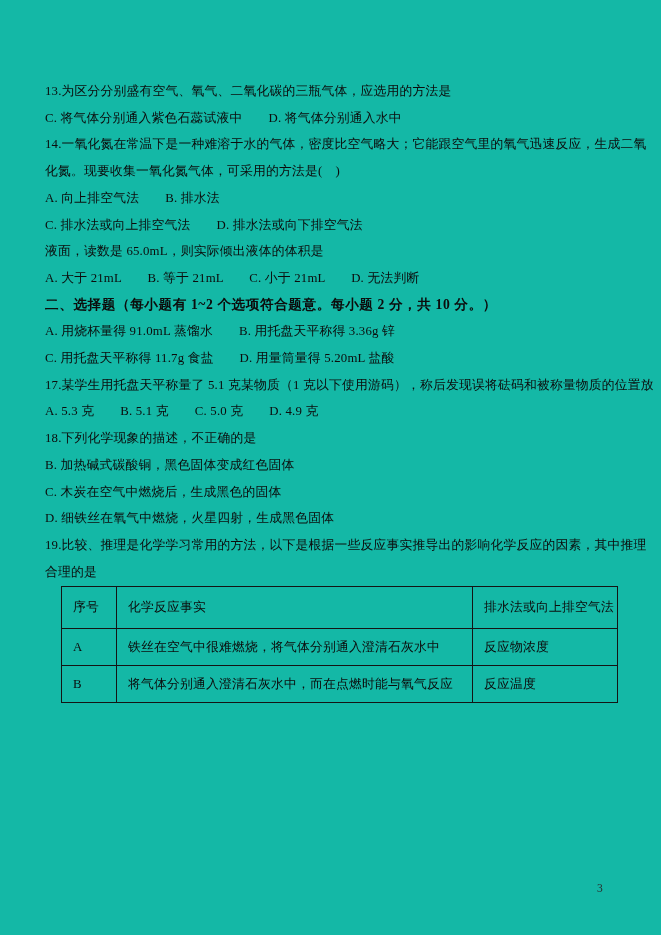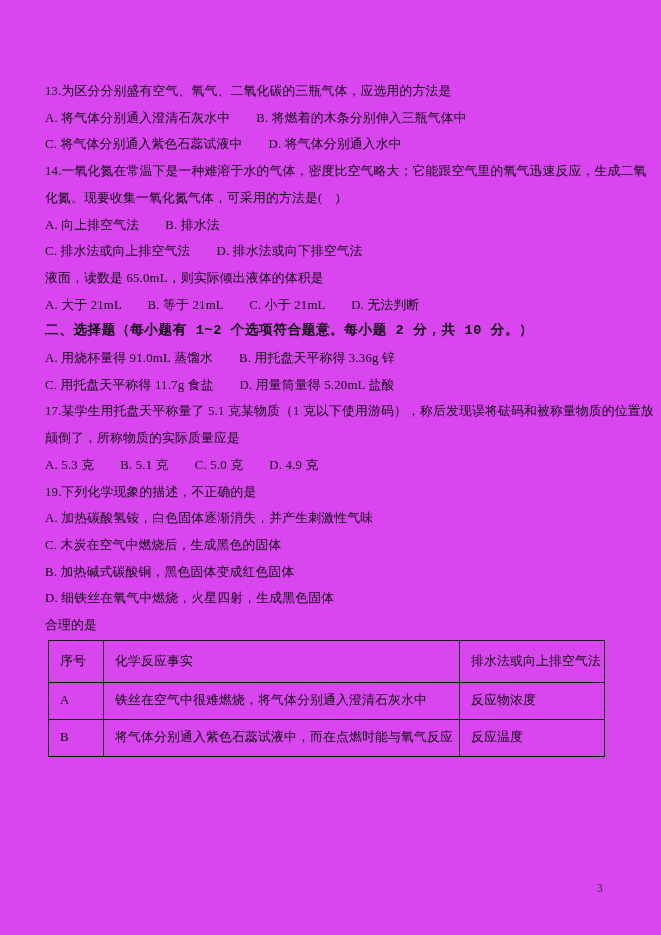--- a/index.html
+++ b/index.html
@@ -4,21 +4,21 @@
 <style>
   html, body {
     margin: 0;
     padding: 0;
     background: #ffffff;
   }
   .page {
     position: relative;
     width: 661px;
     height: 935px;
-    background: #d946ef;
+    background: #14b8a6;
     color: #000000;
     font-family: "Liberation Serif", "DejaVu Serif", serif;
     overflow: hidden;
   }
   .content {
     position: absolute;
     left: 45px;
     top: 78px;
     width: 580px;
   }
@@ -28,27 +28,26 @@
     font-size: 12.8px;
     line-height: 26.7px;
     white-space: pre;
     letter-spacing: 0.2px;
     color: #0c0c0c;
   }
   .line.bold {
     font-weight: 700;
     font-size: 13.6px;
     letter-spacing: 0.6px;
-    font-family: Liberation Mono, monospace;
   }
   table.qtable {
     border-collapse: collapse;
     table-layout: fixed;
     width: 556px;
-    margin-left: 3px;
+    margin-left: 16px;
     margin-top: 1px;
   }
   table.qtable th,
   table.qtable td {
     border: 1.5px solid #141414;
     font-size: 12.8px;
     font-weight: normal;
     text-align: left;
     vertical-align: middle;
     padding: 0 0 0 11px;
@@ -67,39 +66,37 @@
     color: #2a2a2a;
   }
 </style>
 </head>
 <body>
 
 <div class="page">
   <div class="content">
     <div id="lines">
         <p class="line">13.为区分分别盛有空气、氧气、二氧化碳的三瓶气体，应选用的方法是</p>
-        <p class="line">A. 将气体分别通入澄清石灰水中　　B. 将燃着的木条分别伸入三瓶气体中</p>
         <p class="line">C. 将气体分别通入紫色石蕊试液中　　D. 将气体分别通入水中</p>
         <p class="line">14.一氧化氮在常温下是一种难溶于水的气体，密度比空气略大；它能跟空气里的氧气迅速反应，生成二氧</p>
         <p class="line">化氮。现要收集一氧化氮气体，可采用的方法是(　)</p>
         <p class="line">A. 向上排空气法　　B. 排水法</p>
         <p class="line">C. 排水法或向上排空气法　　D. 排水法或向下排空气法</p>
         <p class="line">液面，读数是 65.0mL，则实际倾出液体的体积是</p>
         <p class="line">A. 大于 21mL　　B. 等于 21mL　　C. 小于 21mL　　D. 无法判断</p>
         <p class="line bold">二、选择题（每小题有 1~2 个选项符合题意。每小题 2 分，共 10 分。）</p>
         <p class="line">A. 用烧杯量得 91.0mL 蒸馏水　　B. 用托盘天平称得 3.36g 锌</p>
         <p class="line">C. 用托盘天平称得 11.7g 食盐　　D. 用量筒量得 5.20mL 盐酸</p>
         <p class="line">17.某学生用托盘天平称量了 5.1 克某物质（1 克以下使用游码），称后发现误将砝码和被称量物质的位置放</p>
-        <p class="line">颠倒了，所称物质的实际质量应是</p>
         <p class="line">A. 5.3 克　　B. 5.1 克　　C. 5.0 克　　D. 4.9 克</p>
-        <p class="line">19.下列化学现象的描述，不正确的是</p>
-        <p class="line">A. 加热碳酸氢铵，白色固体逐渐消失，并产生刺激性气味</p>
+        <p class="line">18.下列化学现象的描述，不正确的是</p>
+        <p class="line">B. 加热碱式碳酸铜，黑色固体变成红色固体</p>
         <p class="line">C. 木炭在空气中燃烧后，生成黑色的固体</p>
-        <p class="line">B. 加热碱式碳酸铜，黑色固体变成红色固体</p>
         <p class="line">D. 细铁丝在氧气中燃烧，火星四射，生成黑色固体</p>
+        <p class="line">19.比较、推理是化学学习常用的方法，以下是根据一些反应事实推导出的影响化学反应的因素，其中推理</p>
         <p class="line">合理的是</p>
       </div>
     <table class="qtable">
       <colgroup id="t-cols">
           <col style="width: 55px;">
           <col style="width: 356px;">
           <col style="width: 145px;">
         </colgroup>
       <thead>
         <tr id="t-head">
@@ -109,20 +106,20 @@
           </tr>
       </thead>
       <tbody id="t-body">
           <tr>
             <td>A</td>
             <td>铁丝在空气中很难燃烧，将气体分别通入澄清石灰水中</td>
             <td>反应物浓度</td>
           </tr>
           <tr>
             <td>B</td>
-            <td>将气体分别通入紫色石蕊试液中，而在点燃时能与氧气反应</td>
+            <td>将气体分别通入澄清石灰水中，而在点燃时能与氧气反应</td>
             <td>反应温度</td>
           </tr>
         </tbody>
     </table>
   </div>
   <div class="pageno">3</div>
 </div>
 
 </body></html>

